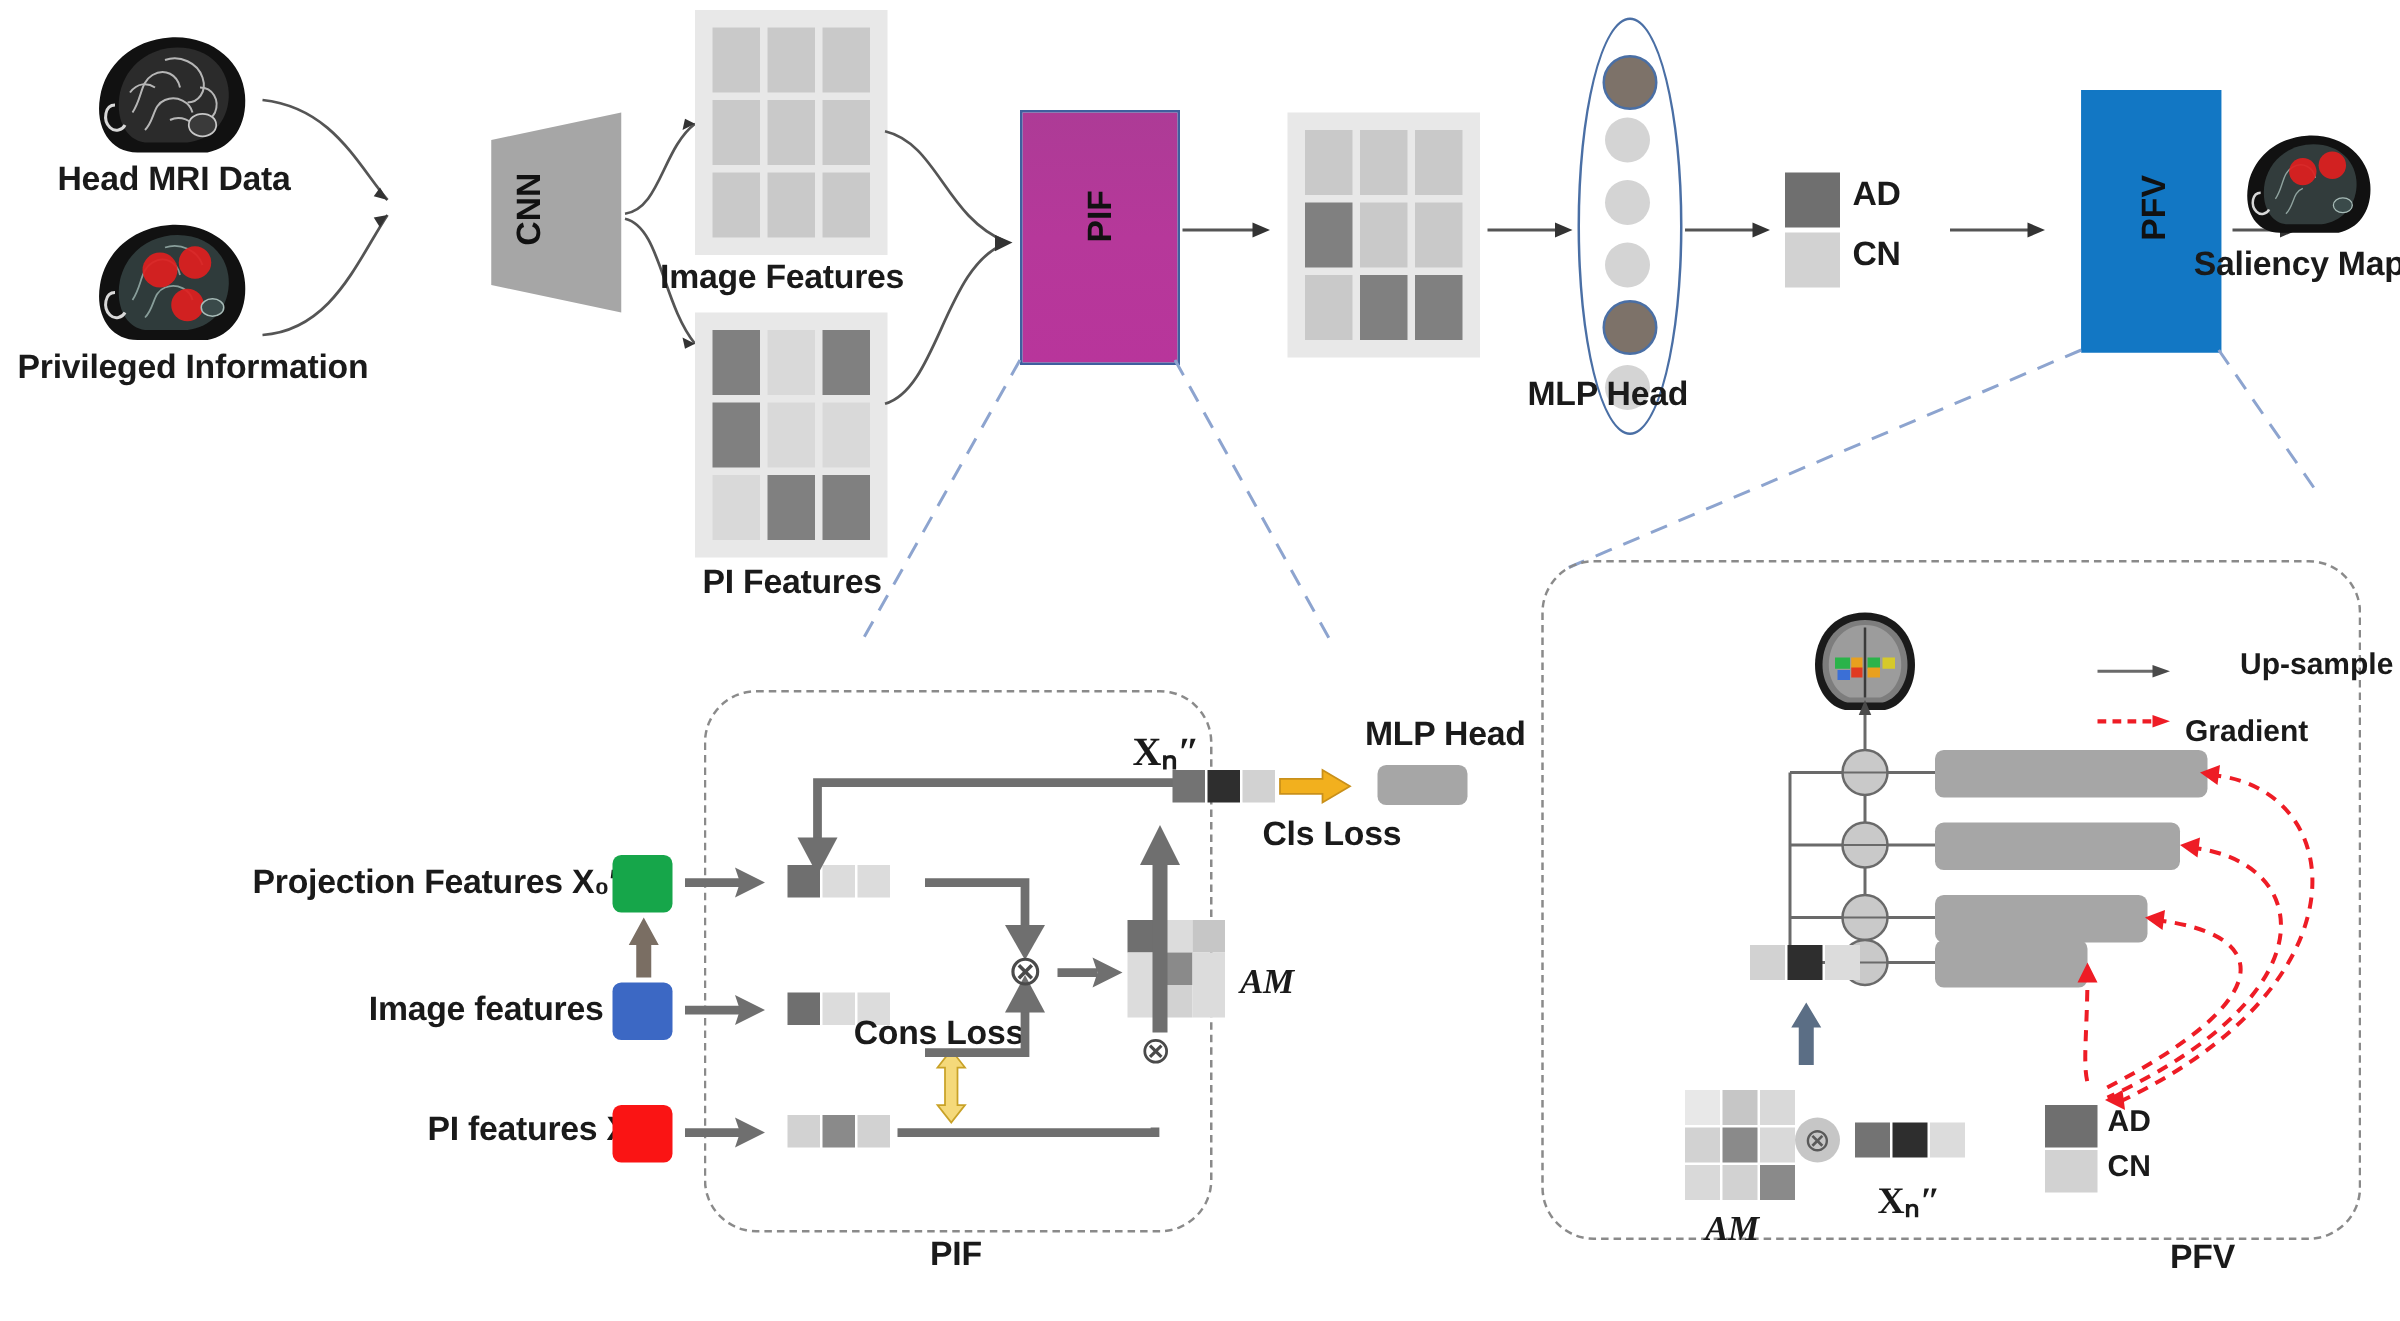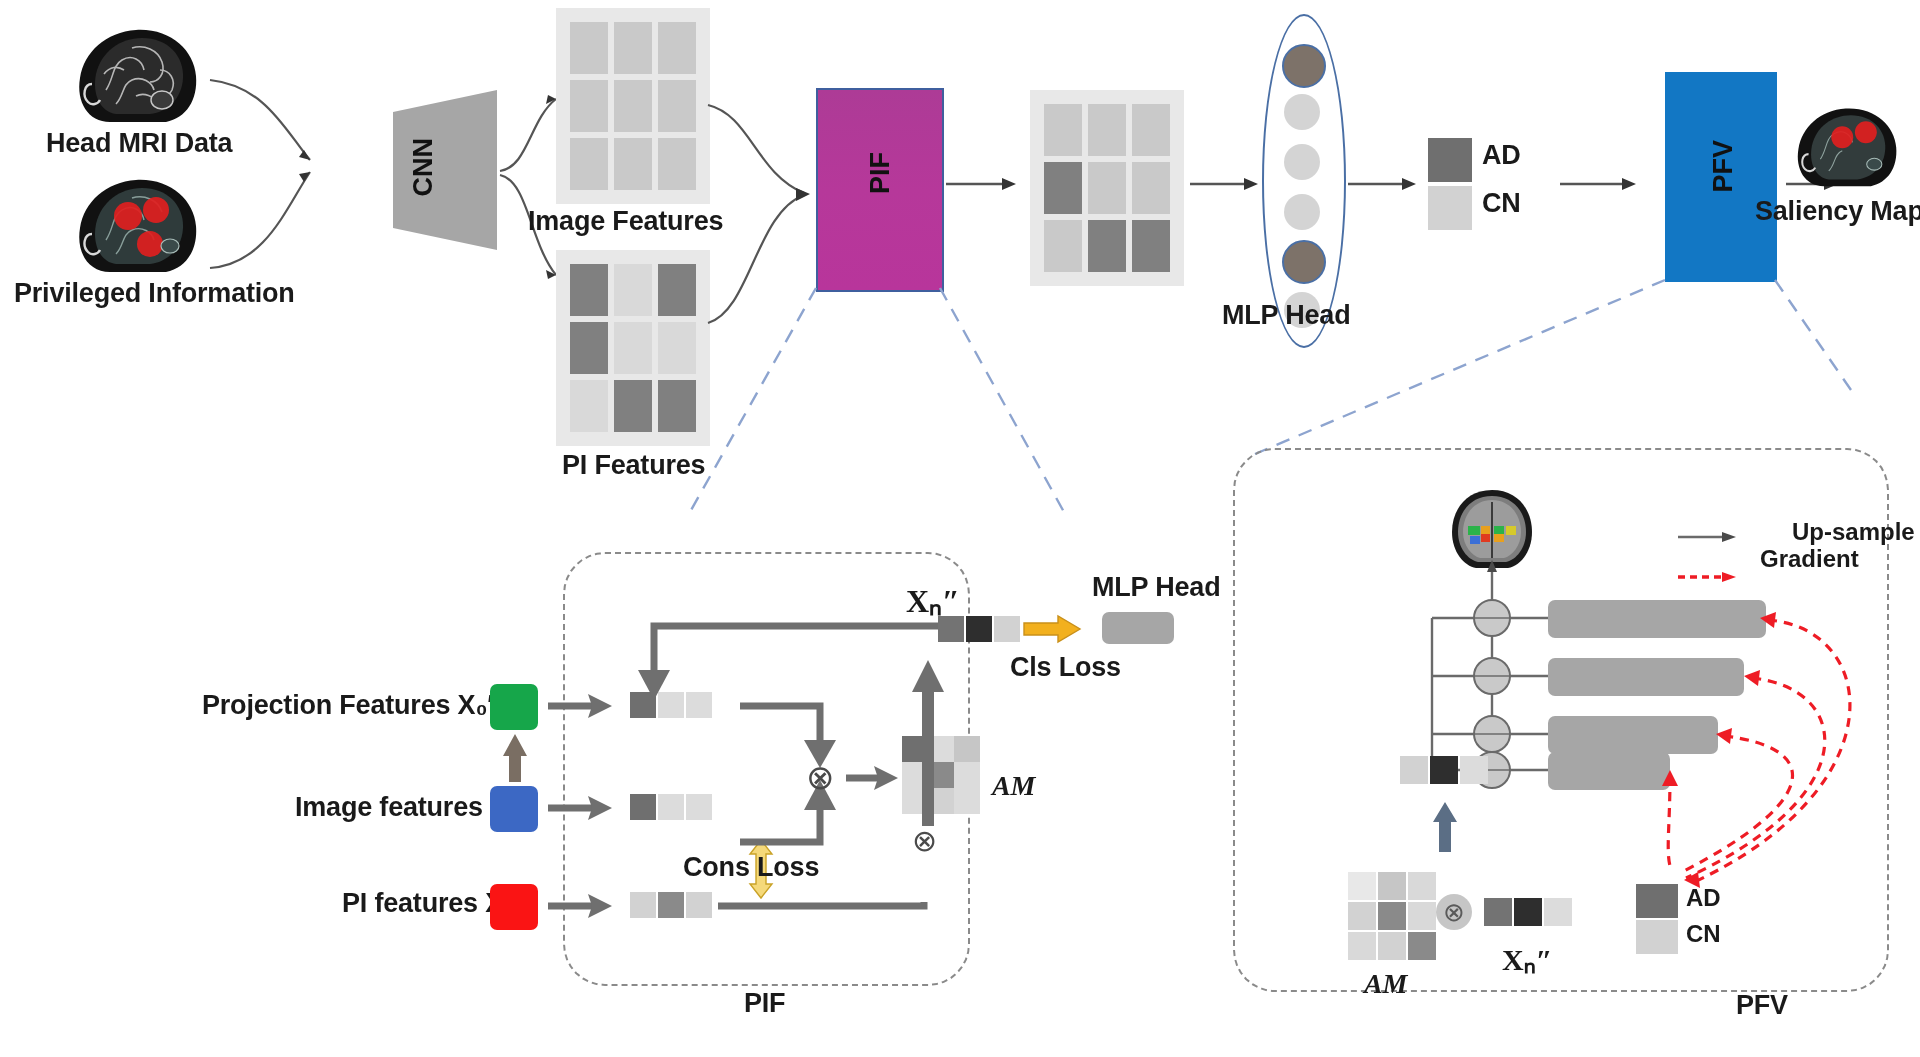--- a/index.html
+++ b/index.html
@@ -278,21 +278,21 @@
 </div>
 <div class="abs rowchips" data-name="pi-chips-row" style="left:630px;top:892px;">
   <div class="chip" data-name="chip" style="width:26px;height:26px;background:#d2d2d2;"></div>
   <div class="chip" data-name="chip" style="width:26px;height:26px;background:#8a8a8a;"></div>
   <div class="chip" data-name="chip" style="width:26px;height:26px;background:#d2d2d2;"></div>
 </div>
 
 <svg class="abs" data-name="cons-loss-arrow" style="left:748px;top:840px;" width="26" height="58">
   <path d="M13 0 L24 14 L18 14 L18 44 L24 44 L13 58 L2 44 L8 44 L8 14 L2 14 Z" fill="#f5d97a" stroke="#c9a227" stroke-width="1.4"></path>
 </svg>
-<div class="abs lbl" data-name="cons-loss-label" style="left:683px;top:852px;">Cons Loss</div>
+<div class="abs lbl" data-name="cons-loss-label" style="left:683px;top:811px;">Cons Loss</div>
 
 <svg class="abs" data-name="xn-feedback-arrow" style="left:630px;top:618px;" width="330" height="90">
   <path d="M318 8 L24 8 L24 56" stroke="#6f6f6f" stroke-width="7" fill="none"></path>
   <polygon points="24,82 8,52 40,52" fill="#6f6f6f"></polygon>
 </svg>
 
 <svg class="abs" data-name="projection-to-multiply-elbow" style="left:740px;top:700px;" width="110" height="80">
   <path d="M0 6 L80 6 L80 44" stroke="#6f6f6f" stroke-width="7" fill="none"></path>
   <polygon points="80,68 64,40 96,40" fill="#6f6f6f"></polygon>
 </svg>
@@ -369,21 +369,21 @@
 
 <svg class="abs" data-name="pfv-legend-upsample-icon" style="left:1678px;top:528px;" width="64" height="18">
   <line x1="0" y1="9" x2="46" y2="9" stroke="#6a6a6a" stroke-width="2.4"></line>
   <polygon points="58,9 44,4 44,14" fill="#4a4a4a"></polygon>
 </svg>
 <div class="abs lbl-sm" data-name="pfv-legend-upsample-label" style="left:1792px;top:518px;">Up-sample</div>
 <svg class="abs" data-name="pfv-legend-gradient-icon" style="left:1678px;top:568px;" width="64" height="18">
   <line x1="0" y1="9" x2="46" y2="9" stroke="#ee1c25" stroke-width="3.4" stroke-dasharray="7 5"></line>
   <polygon points="58,9 44,4 44,14" fill="#ee1c25"></polygon>
 </svg>
-<div class="abs lbl-sm" data-name="pfv-legend-gradient-label" style="left:1748px;top:545px;margin-left:12px;">Gradient</div>
+<div class="abs lbl-sm" data-name="pfv-legend-gradient-label" style="left:1748px;top:572px;">Gradient</div>
 
 <svg class="abs" data-name="pfv-upsample-network" style="left:1360px;top:560px;" width="420" height="280">
 
   <line x1="132" y1="12" x2="132" y2="4" stroke="#6a6a6a" stroke-width="2.4"></line>
   <polygon points="132,0 127,12 137,12" fill="#4a4a4a"></polygon>
   <line x1="132" y1="12" x2="132" y2="210" stroke="#6a6a6a" stroke-width="2.4"></line>
 
   <line x1="72" y1="58" x2="72" y2="210" stroke="#6a6a6a" stroke-width="2.4"></line>
   <line x1="72" y1="58" x2="116" y2="58" stroke="#6a6a6a" stroke-width="2.4"></line>
   <line x1="72" y1="116" x2="116" y2="116" stroke="#6a6a6a" stroke-width="2.4"></line>

